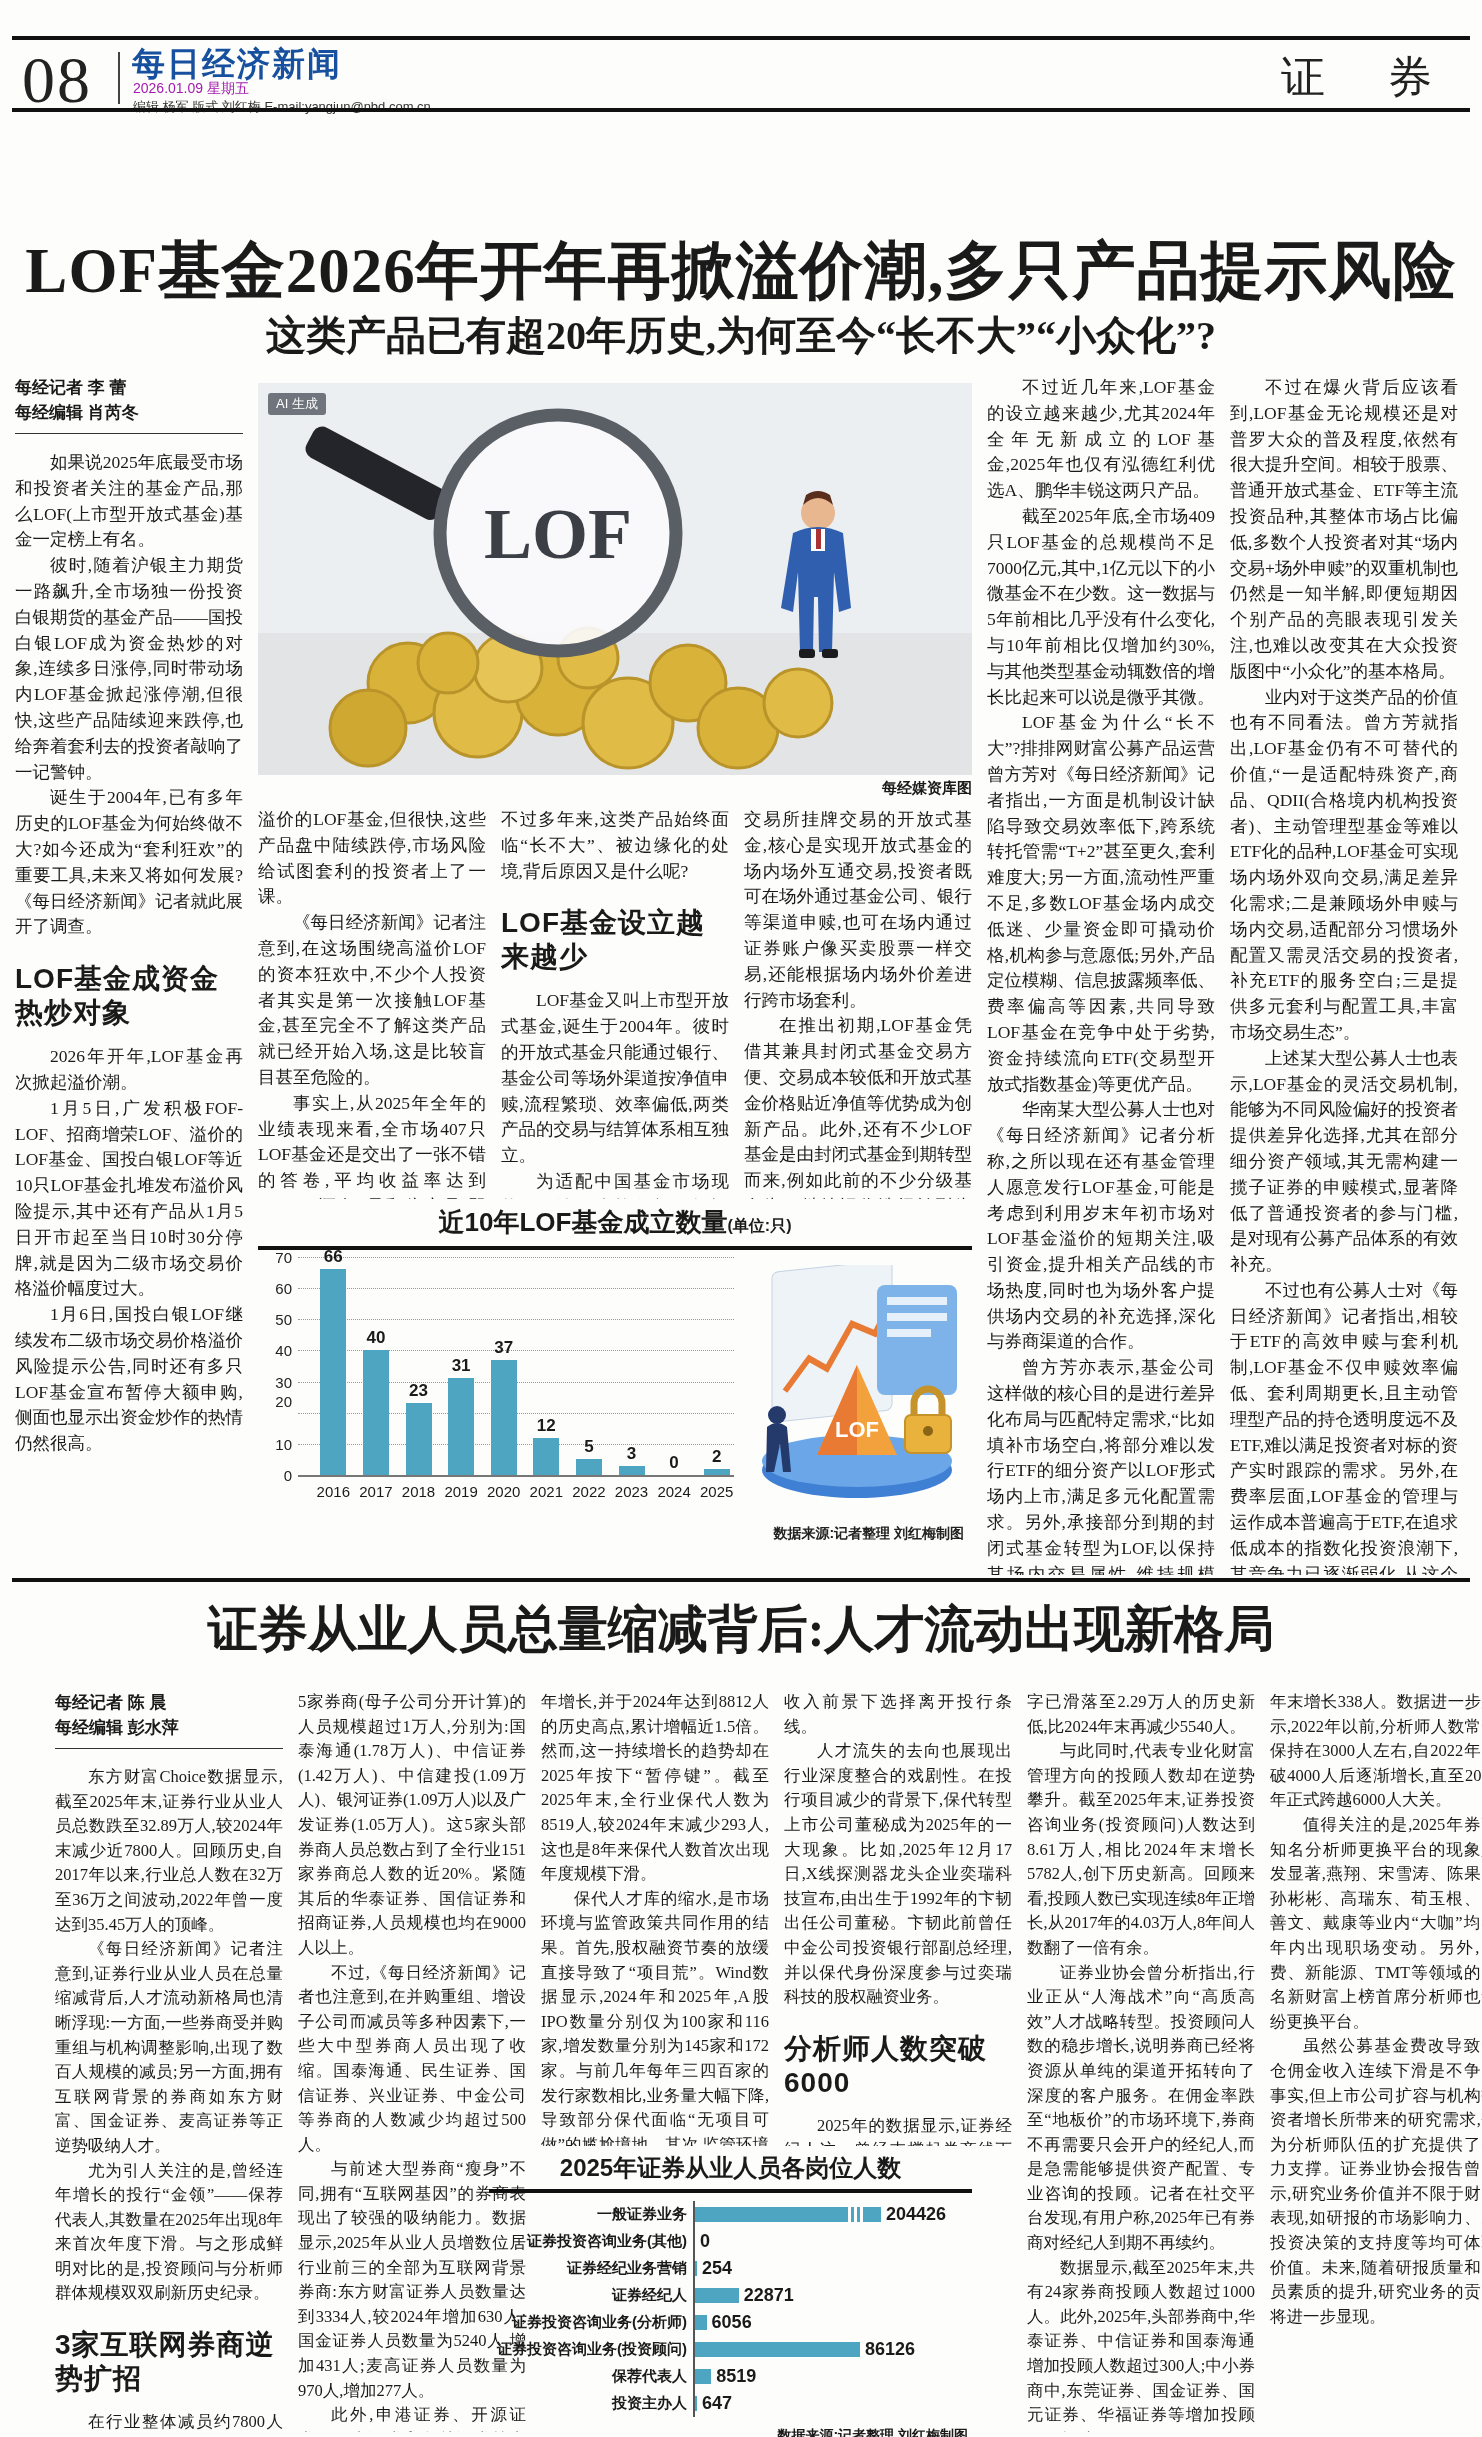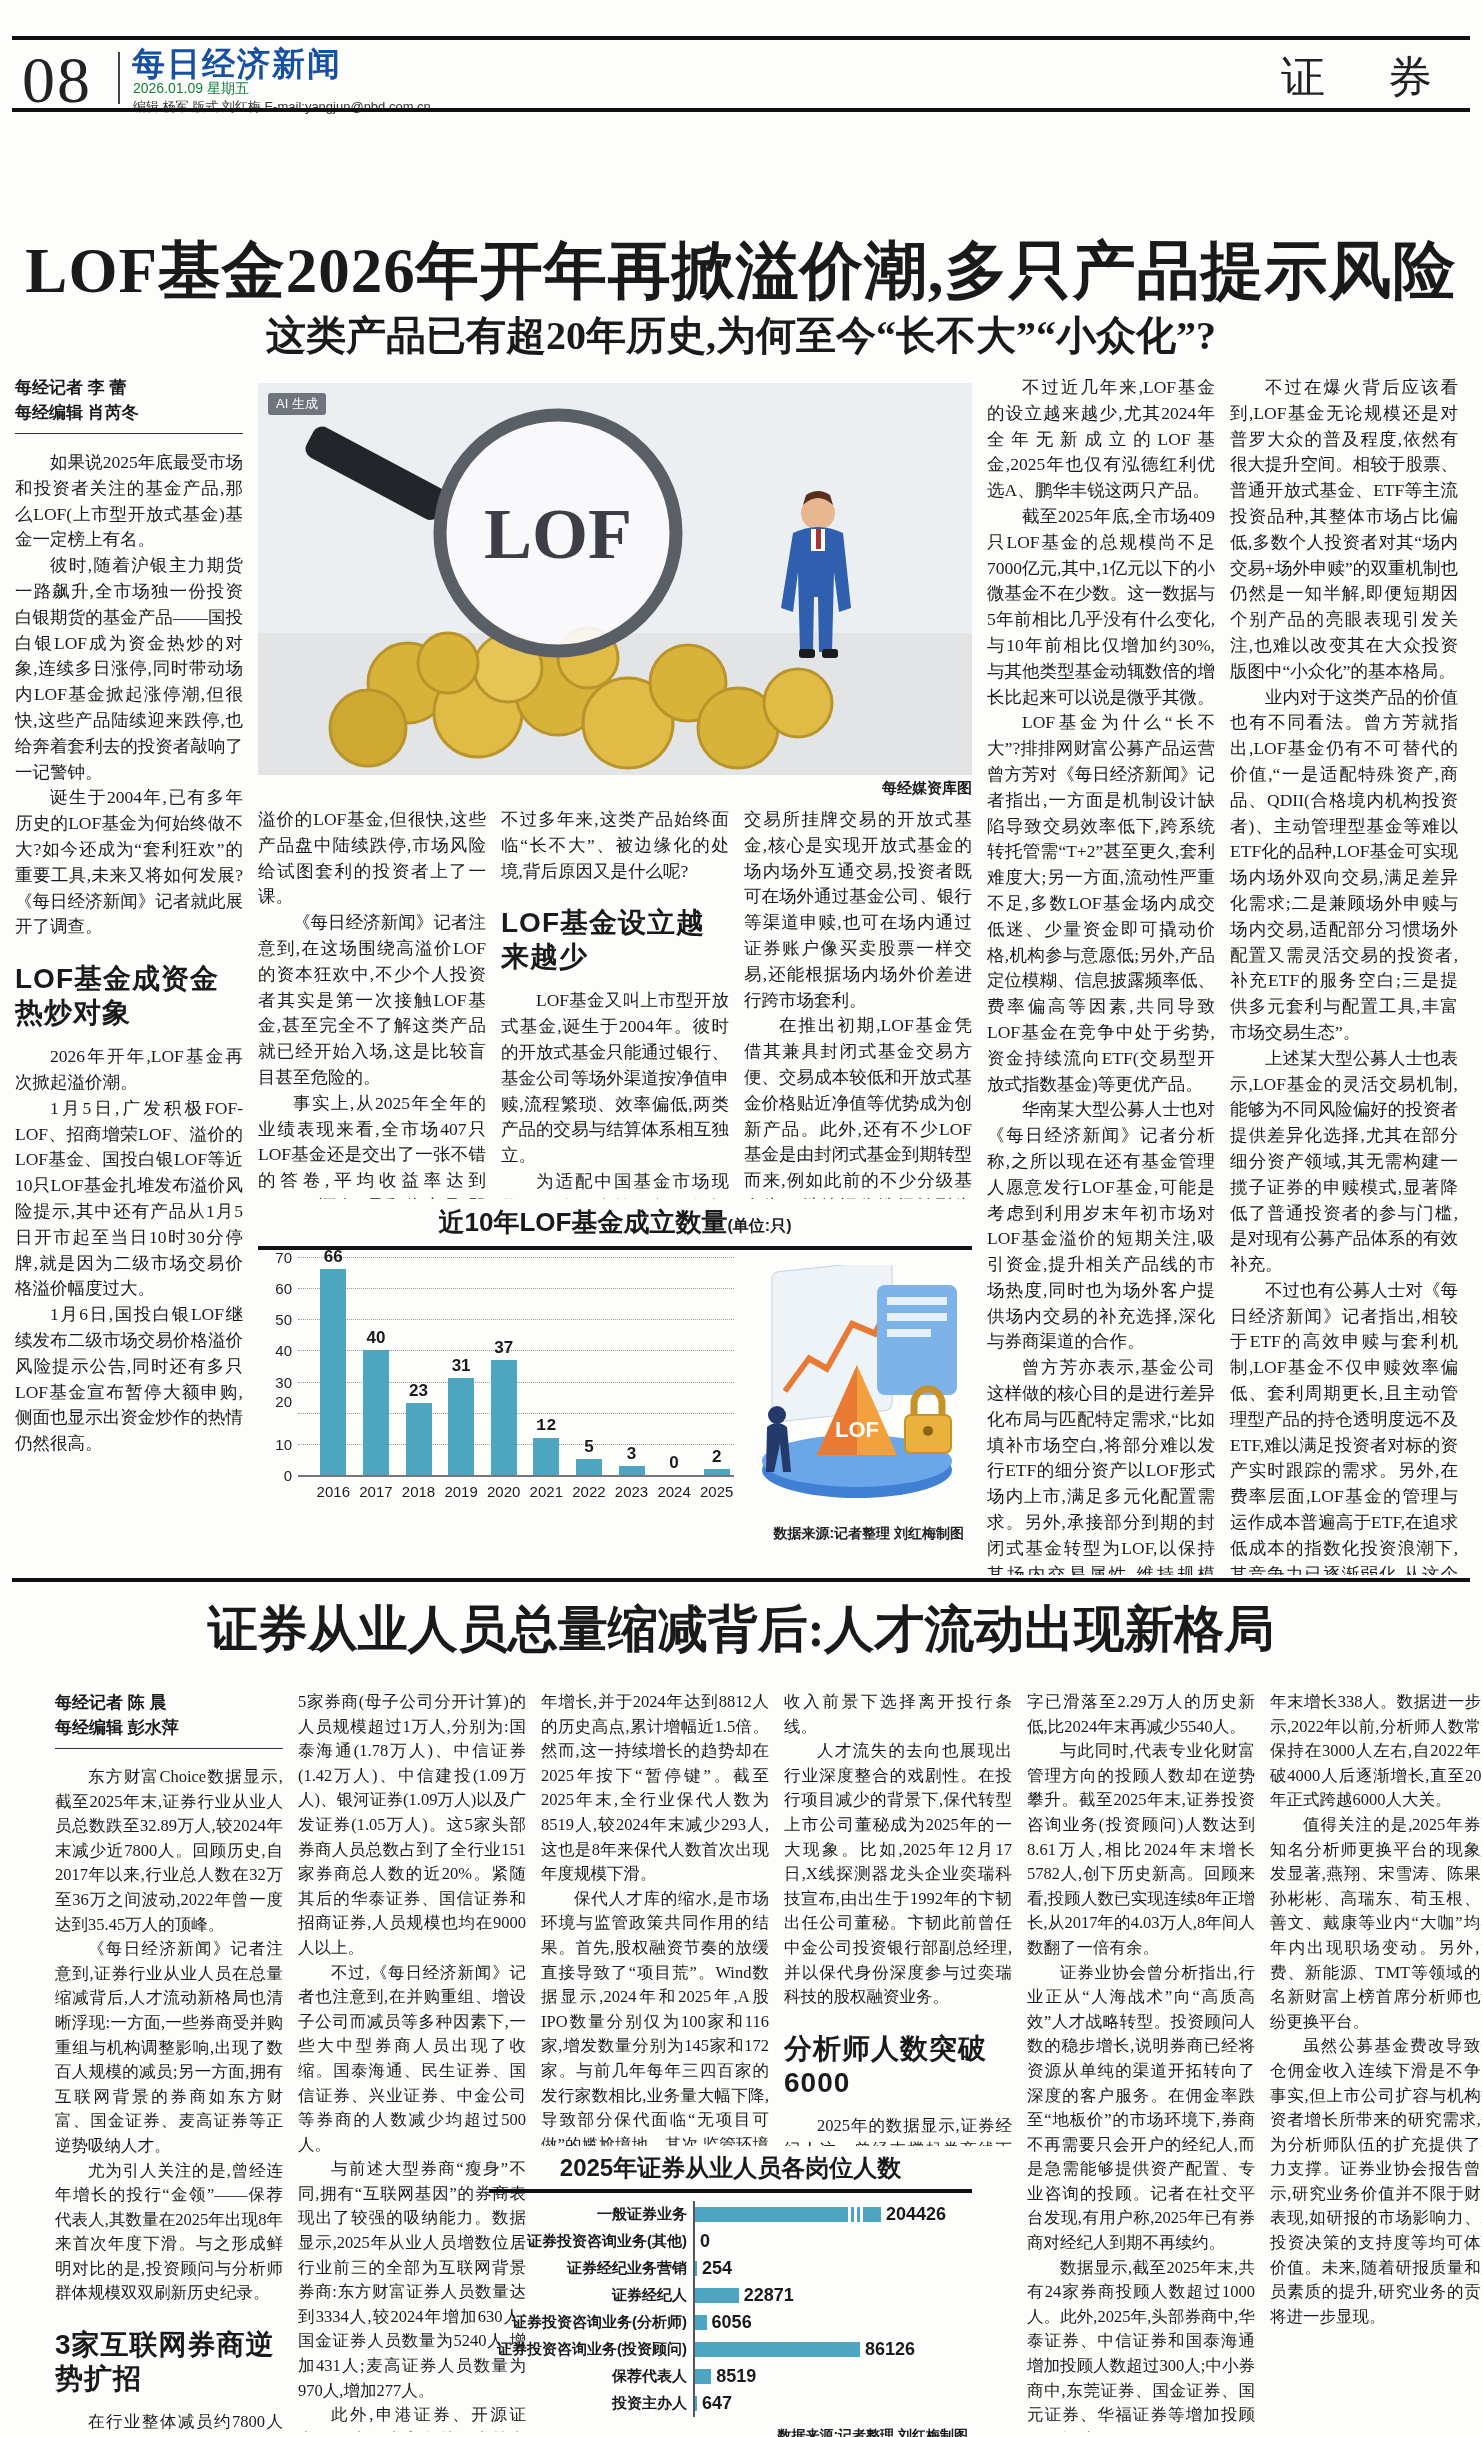--- a/index.html
+++ b/index.html
@@ -5,21 +5,21 @@
   html,body{margin:0;padding:0;background:#888;}
   .page{position:relative;width:1482px;height:2437px;background:#fdfdfb;margin:0 auto;
         font-family:"Liberation Serif",serif;color:#1a1a1a;overflow:hidden;}
   .rule{position:absolute;background:#111;}
   
   .page-num{position:absolute;left:22px;top:42px;font-size:66px;font-weight:400;color:#222;
             font-family:"Liberation Serif",serif;letter-spacing:2px;}
   .mast-divider{position:absolute;left:118px;top:52px;width:2px;height:52px;background:#444;}
   .brand{position:absolute;left:132px;top:42px;font-size:33px;font-weight:900;color:#17509e;
          font-family:"Liberation Sans",sans-serif;letter-spacing:2px;}
-  .mast-date{position:absolute;left:133px;top:80px;font-size:14px;color:#15803d;font-family:"Liberation Sans",sans-serif;}
+  .mast-date{position:absolute;left:133px;top:80px;font-size:14px;color:#a21caf;font-family:"Liberation Sans",sans-serif;}
   .mast-editors{position:absolute;left:133px;top:98px;font-size:13px;color:#333;font-family:"Liberation Sans",sans-serif;}
   .section-label{position:absolute;right:24px;top:48px;font-size:44px;color:#222;letter-spacing:26px;
                  font-family:"Liberation Serif",serif;}
   
   .headline1{position:absolute;left:0;top:228px;width:100%;text-align:center;font-size:63px;
              font-weight:900;letter-spacing:1px;}
   .subhead1{position:absolute;left:0;top:308px;width:100%;text-align:center;font-size:40px;font-weight:700;}
   .a1body{position:absolute;left:12px;top:375px;width:1458px;height:1200px;}
   .a2body{position:absolute;left:12px;top:1690px;width:1458px;height:742px;}
   .col{position:absolute;width:228px;overflow:hidden;}
@@ -194,21 +194,21 @@
           <div class="c1bar" style="left: 141.5px; top: 146.371px; height: 71.6286px; background: rgb(77, 165, 194);"></div>
           <div class="c1val" style="left: 131.5px; top: 124.371px;">23</div>
           <div class="c1x" style="left: 126.5px; top: 226px;">2018</div>
           <div class="c1bar" style="left: 184.1px; top: 121.457px; height: 96.5429px; background: rgb(77, 165, 194);"></div>
           <div class="c1val" style="left: 174.1px; top: 99.4571px;">31</div>
           <div class="c1x" style="left: 169.1px; top: 226px;">2019</div>
           <div class="c1bar" style="left: 226.7px; top: 102.771px; height: 115.229px; background: rgb(77, 165, 194);"></div>
           <div class="c1val" style="left: 216.7px; top: 80.7714px;">37</div>
           <div class="c1x" style="left: 211.7px; top: 226px;">2020</div>
           <div class="c1bar" style="left: 269.3px; top: 180.629px; height: 37.3714px; background: rgb(77, 165, 194);"></div>
-          <div class="c1val" style="left: 259.3px; top: 158.629px; font-family: Liberation Mono, monospace;">12</div>
+          <div class="c1val" style="left: 259.3px; top: 158.629px;">12</div>
           <div class="c1x" style="left: 254.3px; top: 226px;">2021</div>
           <div class="c1bar" style="left: 311.9px; top: 202.429px; height: 15.5714px; background: rgb(77, 165, 194);"></div>
           <div class="c1val" style="left: 301.9px; top: 180.429px;">5</div>
           <div class="c1x" style="left: 296.9px; top: 226px;">2022</div>
           <div class="c1bar" style="left: 354.5px; top: 208.657px; height: 9.34286px; background: rgb(77, 165, 194);"></div>
           <div class="c1val" style="left: 344.5px; top: 186.657px;">3</div>
           <div class="c1x" style="left: 339.5px; top: 226px;">2023</div>
           <div class="c1bar" style="left: 397.1px; top: 218px; height: 0px; background: rgb(77, 165, 194);"></div>
           <div class="c1val" style="left: 387.1px; top: 196px;">0</div>
           <div class="c1x" style="left: 382.1px; top: 226px;">2024</div>

